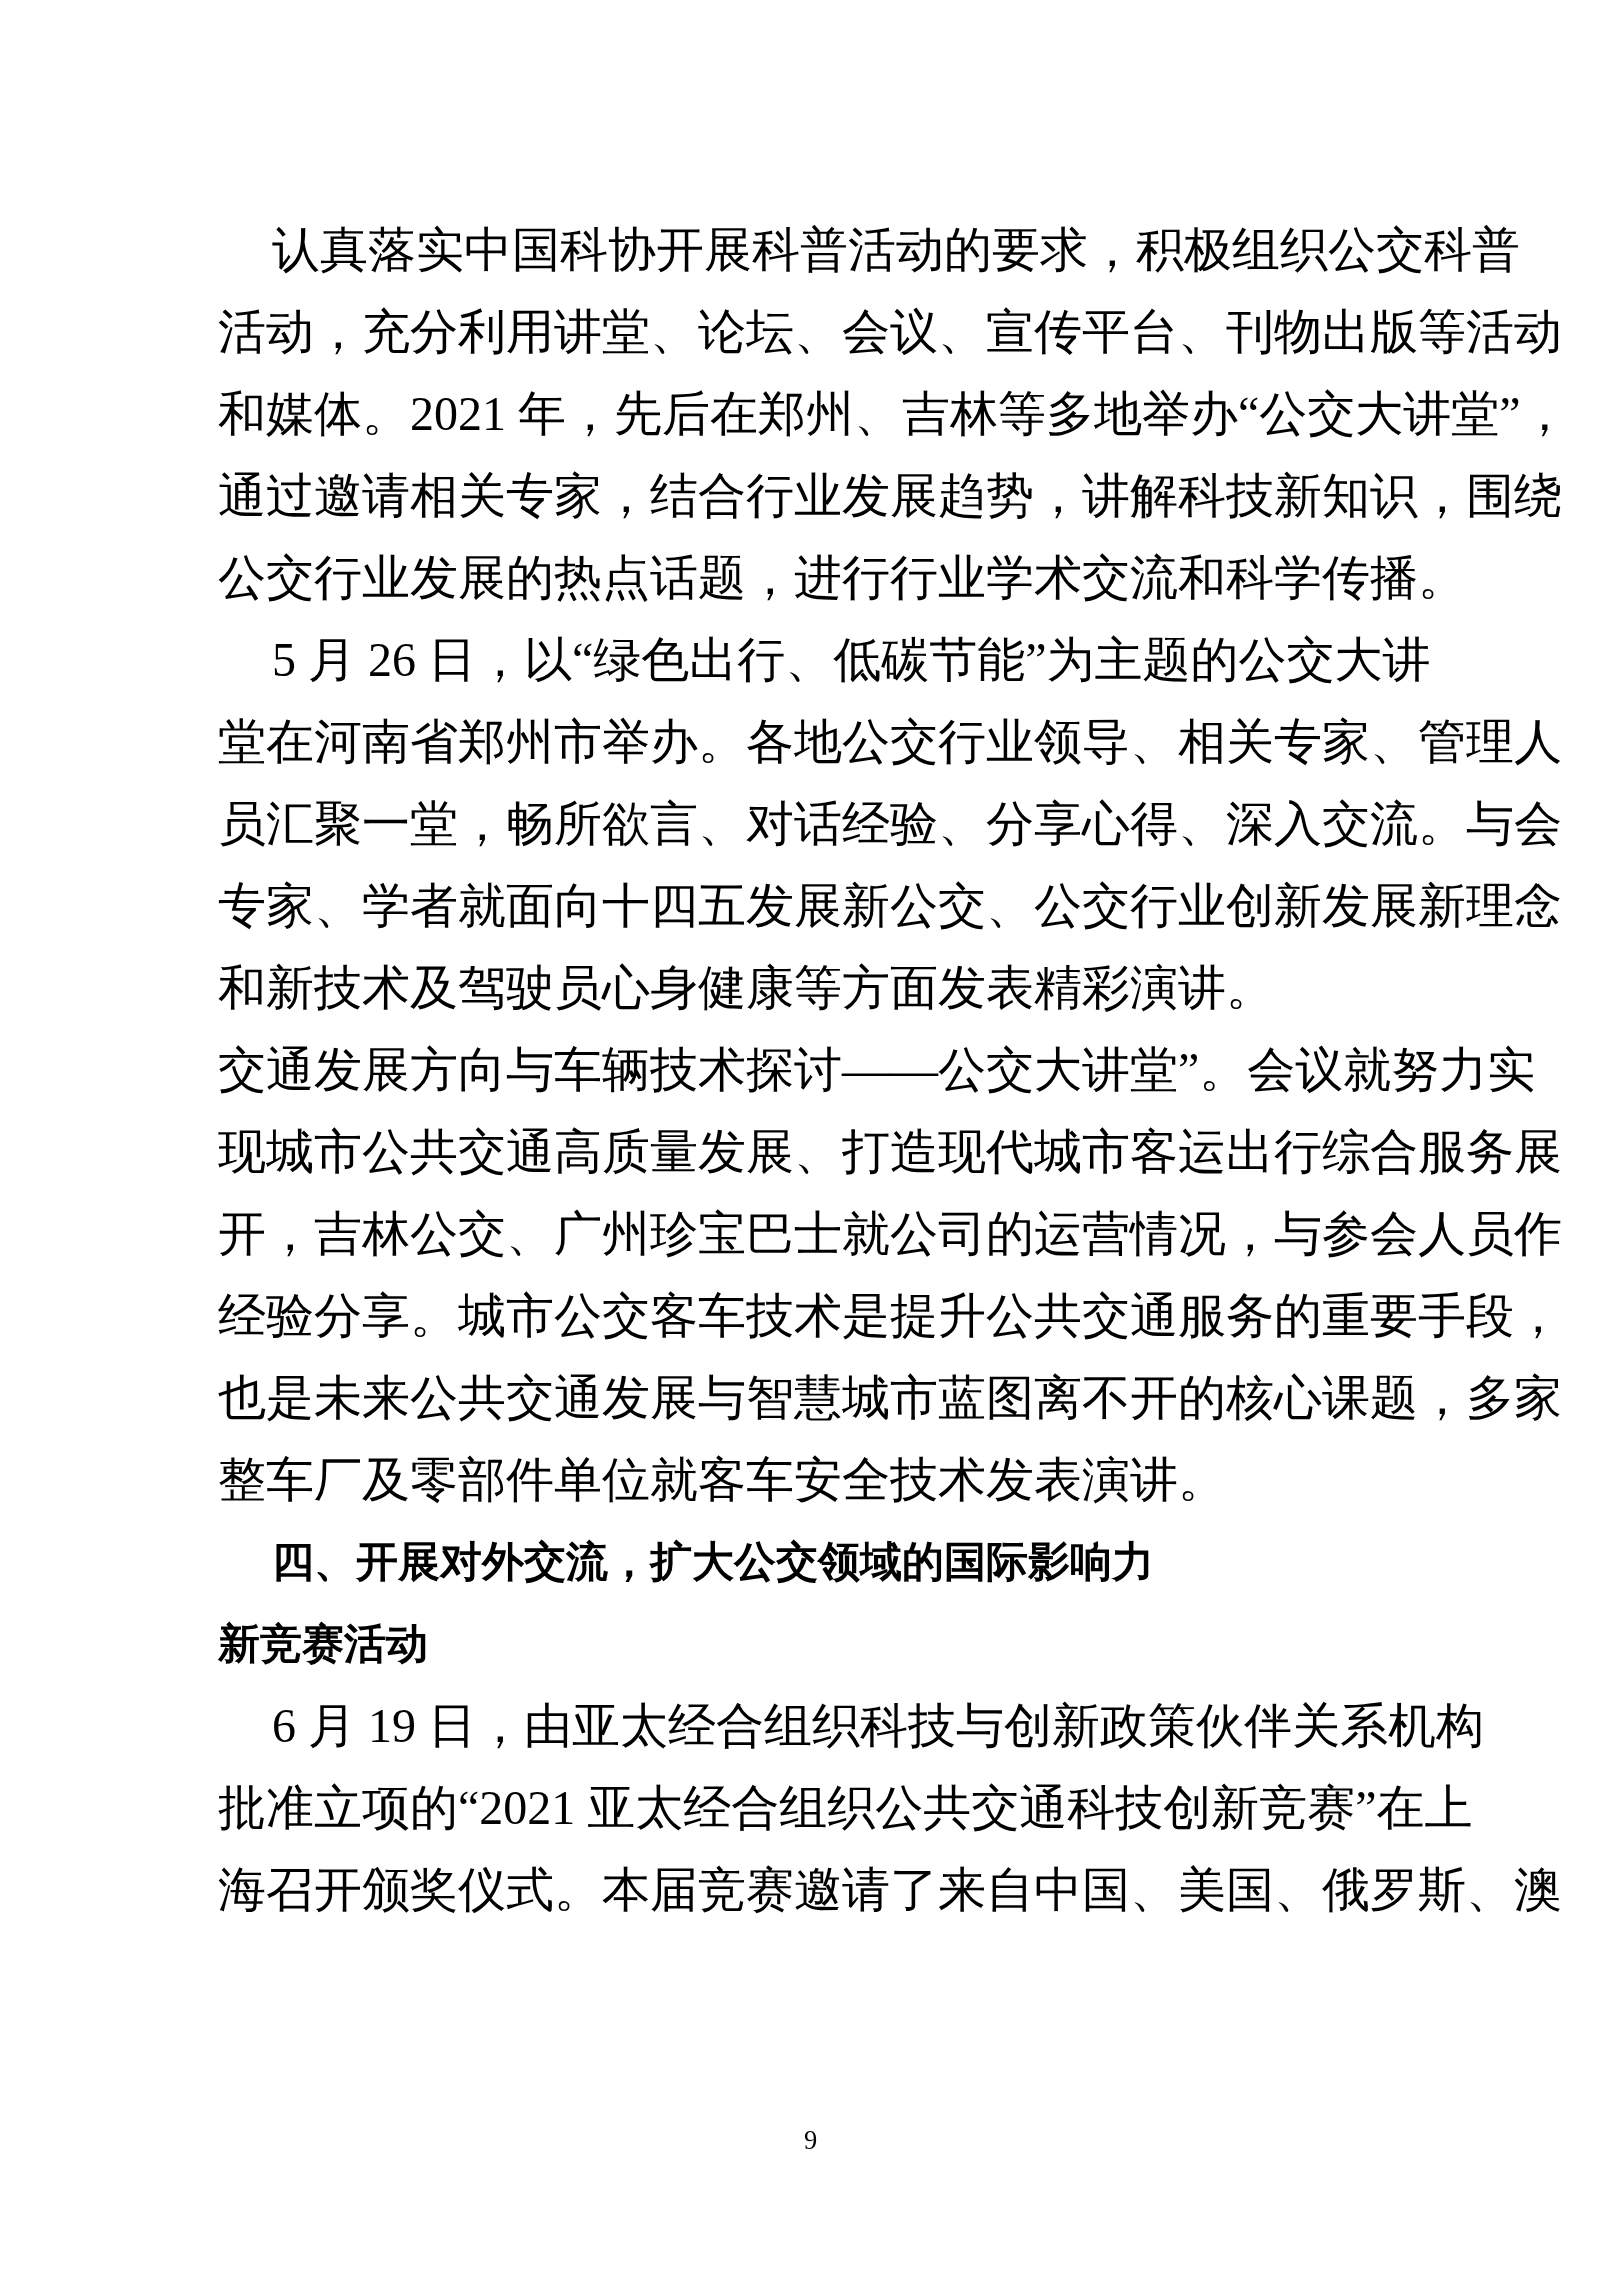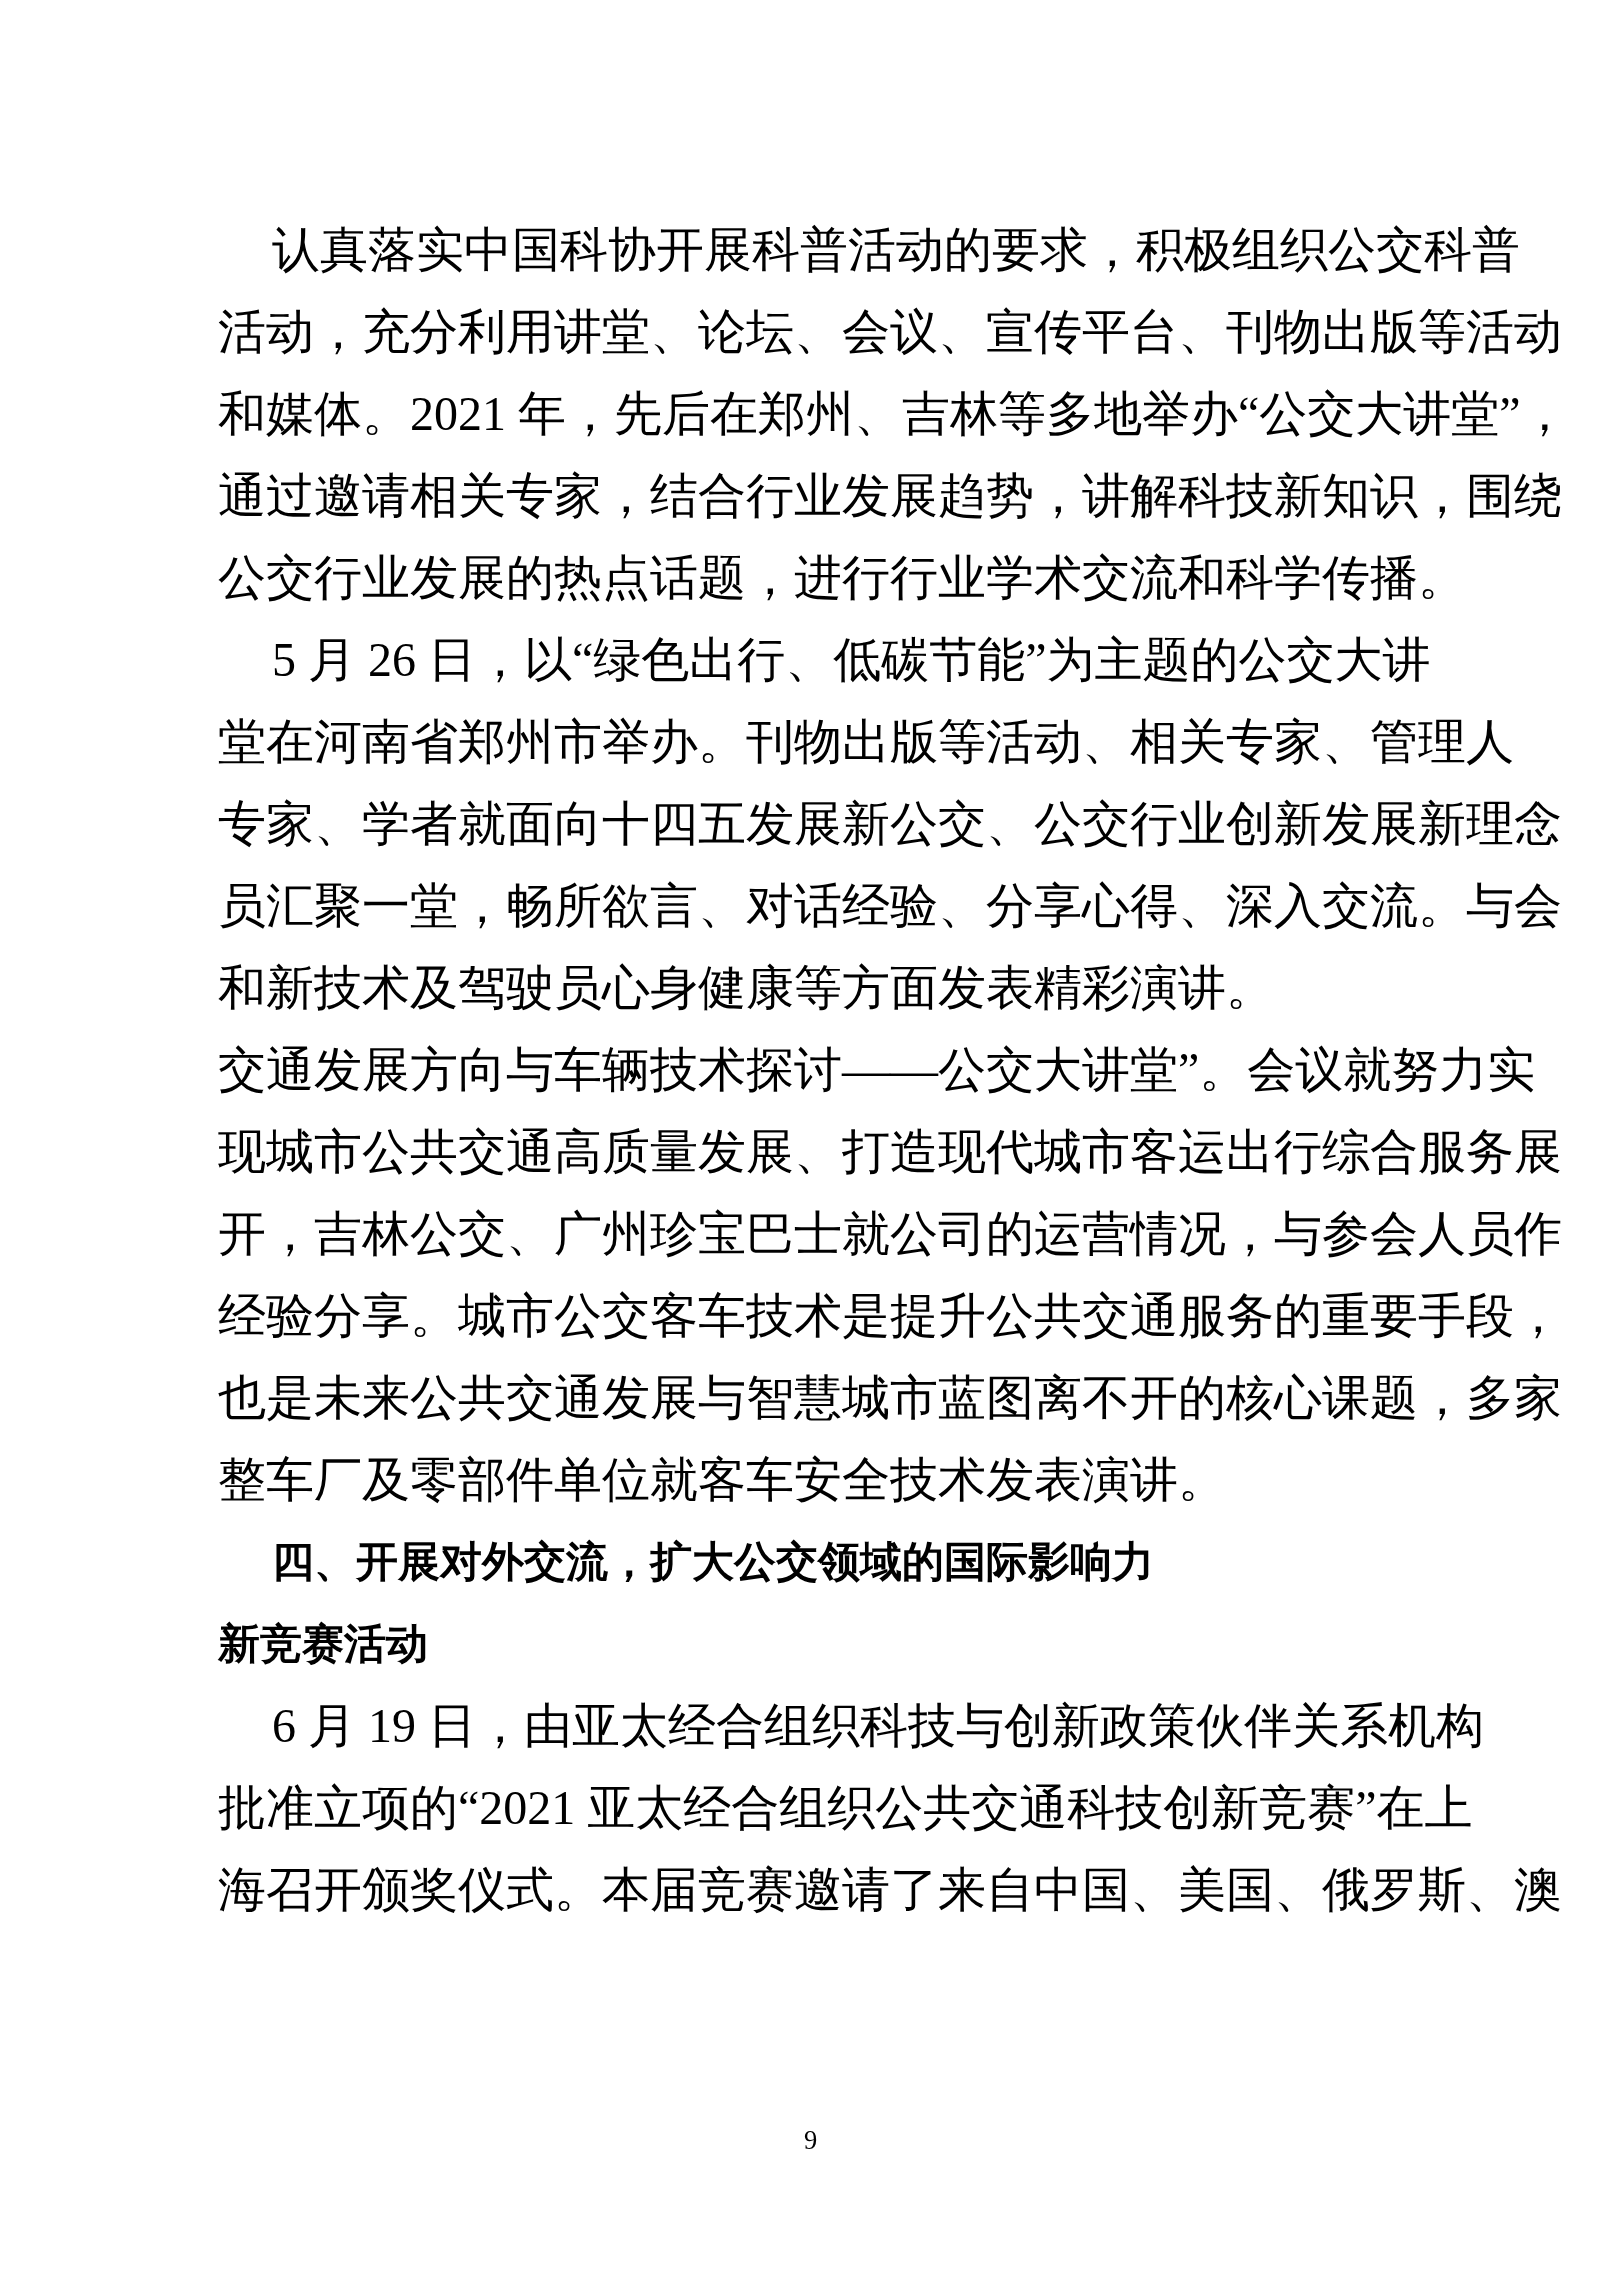--- a/index.html
+++ b/index.html
@@ -62,23 +62,23 @@
 <div class="page">
   <div class="content">
 
     <div class="line indent">认真落实中国科协开展科普活动的要求，积极组织公交科普</div>
     <div class="line">活动，充分利用讲堂、论坛、会议、宣传平台、刊物出版等活动</div>
     <div class="line">和媒体。2021 年，先后在郑州、吉林等多地举办“公交大讲堂”，</div>
     <div class="line">通过邀请相关专家，结合行业发展趋势，讲解科技新知识，围绕</div>
     <div class="line">公交行业发展的热点话题，进行行业学术交流和科学传播。</div>
 
     <div class="line indent">5 月 26 日，以“绿色出行、低碳节能”为主题的公交大讲</div>
-    <div class="line">堂在河南省郑州市举办。刊物出版等活动、相关专家、管理人</div>
+    <div class="line">堂在河南省郑州市举办。各地公交行业领导、相关专家、管理人</div>
+    <div class="line">员汇聚一堂，畅所欲言、对话经验、分享心得、深入交流。与会</div>
     <div class="line">专家、学者就面向十四五发展新公交、公交行业创新发展新理念</div>
-    <div class="line">员汇聚一堂，畅所欲言、对话经验、分享心得、深入交流。与会</div>
     <div class="line">和新技术及驾驶员心身健康等方面发表精彩演讲。</div>
 
     <div class="line">交通发展方向与车辆技术探讨——公交大讲堂”。会议就努力实</div>
     <div class="line">现城市公共交通高质量发展、打造现代城市客运出行综合服务展</div>
     <div class="line">开，吉林公交、广州珍宝巴士就公司的运营情况，与参会人员作</div>
     <div class="line">经验分享。城市公交客车技术是提升公共交通服务的重要手段，</div>
     <div class="line">也是未来公共交通发展与智慧城市蓝图离不开的核心课题，多家</div>
     <div class="line">整车厂及零部件单位就客车安全技术发表演讲。</div>
 
     <div class="line h1 indent">四、开展对外交流，扩大公交领域的国际影响力</div>

